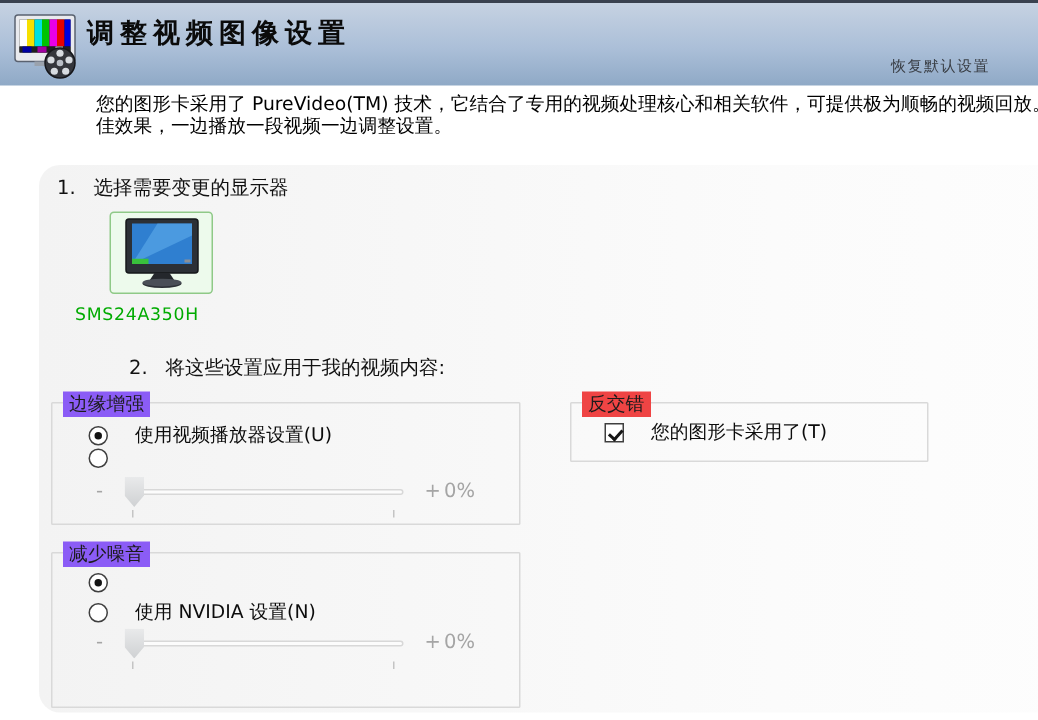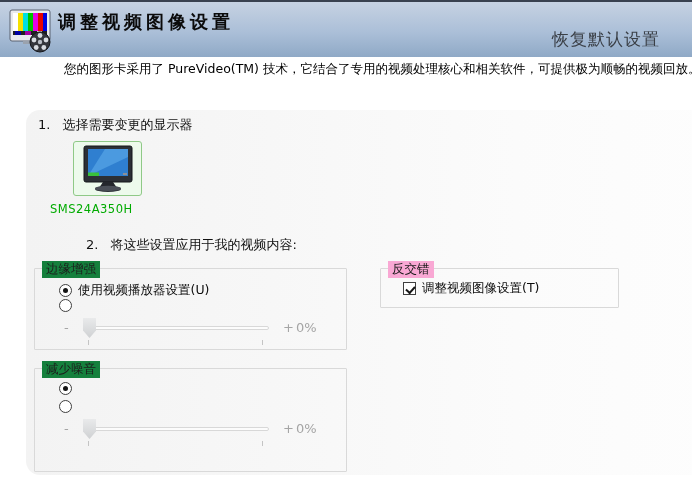--- a/index.html
+++ b/index.html
@@ -6,21 +6,21 @@
   .page{position:relative;width:692px;height:480px;overflow:hidden;background:#fff;
         font-family:"DejaVu Sans","Liberation Sans",sans-serif;color:#000;}
 
   
   .header{position:absolute;left:0;top:0;width:692px;height:57px;
           background:linear-gradient(180deg,#c6d2e2 0%,#abbfd8 55%,#8fa9c6 100%);
           border-top:2px solid #39414f;box-sizing:border-box;}
   .hdr-icon{position:absolute;left:9px;top:6px;width:46px;height:46px;}
   .hdr-title{position:absolute;left:58px;top:8px;font-size:18px;font-weight:bold;
              letter-spacing:4px;color:#0b0b0b;white-space:nowrap;}
-  .hdr-link{position:absolute;right:32px;bottom:6px;font-size:17px;color:#3a3f46;
+  .hdr-link{position:absolute;right:32px;bottom:6px;font-size:10px;color:#3a3f46;
             letter-spacing:1px;cursor:pointer;white-space:nowrap;}
 
   
   .desc{position:absolute;left:64px;top:61px;width:628px;overflow:hidden;
         font-size:12.5px;line-height:15px;white-space:nowrap;}
 
   
   .panel{position:absolute;left:26px;top:110px;width:700px;height:365px;
          background:linear-gradient(90deg,#f3f3f3 0%,#fbfbfb 70%,#fdfdfd 100%);
          border-radius:14px;}
@@ -34,28 +34,28 @@
   
   .tile{position:absolute;left:73px;top:141px;width:69px;height:55px;background:#edfaec;
         border:1px solid #8fc987;border-radius:3px;box-sizing:border-box;cursor:pointer;}
   .tile svg{position:absolute;left:7px;top:3px;}
   .tile-label{position:absolute;left:50px;top:202px;width:120px;text-align:left;
               font-size:11.5px;color:#00ab00;letter-spacing:.5px;}
 
   
   .group{position:absolute;border:1px solid #d9d9d9;border-radius:1px;box-sizing:border-box;}
   .group-label{position:absolute;top:-8px;left:7px;padding:0 4px;font-size:12.5px;
-               color:#1c1c1c;background:#15803d;white-space:nowrap;}
+               color:#1c1c1c;background:#8b5cf6;white-space:nowrap;}
   .g-edge{left:34px;top:268px;width:313px;height:82px;}
   .g-deint{left:380px;top:268px;width:239px;height:40px;}
-  .g-deint .group-label{background:#f9a8d4;}
+  .g-deint .group-label{background:#ef4444;}
   .g-noise{left:34px;top:368px;width:313px;height:104px;}
 
   
-  .opt-row{position:absolute;left:24px;display:flex;align-items:center;gap:6px;cursor:pointer;}
+  .opt-row{position:absolute;left:24px;display:flex;align-items:center;gap:18px;cursor:pointer;}
   .opt-label{font-size:12.5px;color:#0c0c0c;white-space:nowrap;}
   .radio{width:13px;height:13px;border:1px solid #3f3f3f;border-radius:50%;
          background:#fff;box-sizing:border-box;position:relative;flex:none;}
   .radio.checked::after{content:"";position:absolute;left:3px;top:3px;width:5px;height:5px;
          border-radius:50%;background:#141414;}
   .checkbox{width:13px;height:13px;border:1px solid #3f3f3f;background:#fff;
          box-sizing:border-box;position:relative;flex:none;}
   .checkbox.checked::after{content:"";position:absolute;left:2px;top:2.5px;width:7px;height:4px;
          border-left:2px solid #161616;border-bottom:2px solid #161616;transform:rotate(-48deg);}
 
@@ -101,20 +101,21 @@
       <circle cx="34.8" cy="39.5" r="2.4" fill="#d7dbe0"></circle>
       <circle cx="27.2" cy="39.5" r="2.4" fill="#d7dbe0"></circle>
       <circle cx="25" cy="32" r="2.4" fill="#d7dbe0"></circle>
     </svg>
     <div class="hdr-title">调整视频图像设置</div>
     <div class="hdr-link">恢复默认设置</div>
   </div>
 
   <div class="desc">
     <div>您的图形卡采用了 PureVideo(TM) 技术，它结合了专用的视频处理核心和相关软件，可提供极为顺畅的视频回放。为</div>
+    <div>佳效果，一边播放一段视频一边调整设置。</div>
   </div>
 
   <div class="panel"></div>
 
   <div class="sec-heading h1">
     <span class="num">1.</span><span>选择需要变更的显示器</span>
   </div>
 
   <div class="tile">
     <svg width="54" height="48" viewBox="0 0 54 48">
@@ -151,31 +152,32 @@
       <span class="s-val">0%</span>
       <div class="s-tick t1"></div>
       <div class="s-tick t2"></div>
     </div>
   </div>
 
   <div class="group g-deint">
     <div class="group-label">反交错</div>
     <div class="opt-row" style="top:11px;left:22px;">
       <span class="checkbox checked"></span>
-      <span class="opt-label">调整视频图像设置(T)</span>
+      <span class="opt-label">您的图形卡采用了(T)</span>
     </div>
   </div>
 
   <div class="group g-noise">
     <div class="group-label">减少噪音</div>
     <div class="opt-row" style="top:13px;">
       <span class="radio checked"></span>
     </div>
     <div class="opt-row" style="top:31px;">
       <span class="radio"></span>
+      <span class="opt-label">使用 NVIDIA 设置(N)</span>
     </div>
     <div class="slider-row" style="top:51px;">
       <span class="s-minus">-</span>
       <div class="s-track"></div>
       <div class="s-thumb"></div>
       <span class="s-plus">+</span>
       <span class="s-val">0%</span>
       <div class="s-tick t1"></div>
       <div class="s-tick t2"></div>
     </div>

